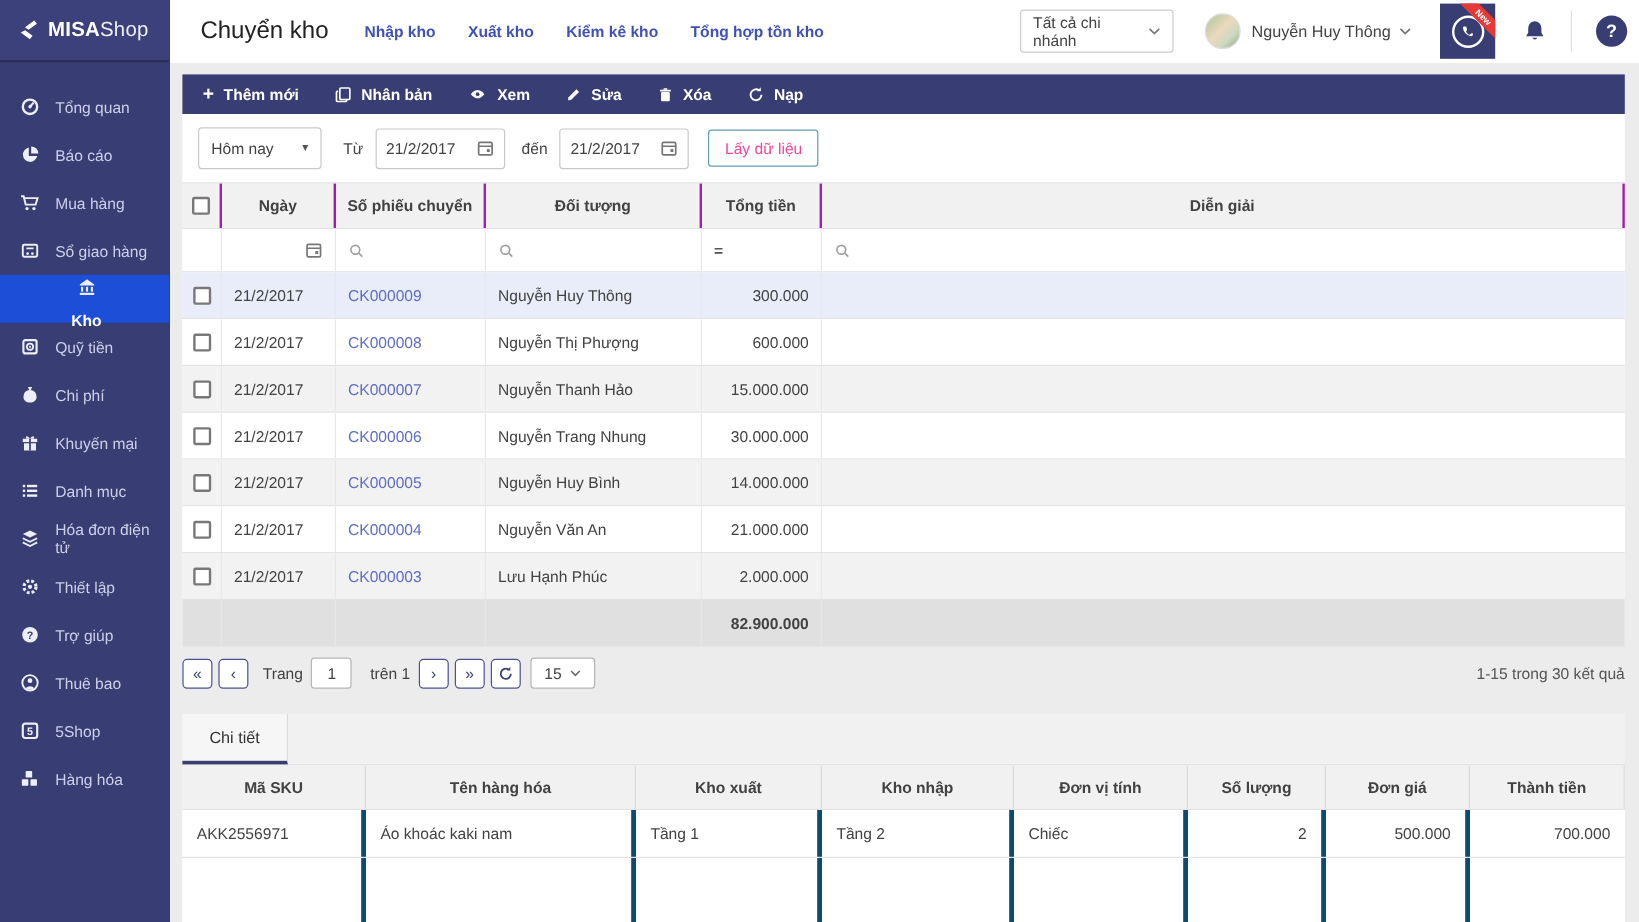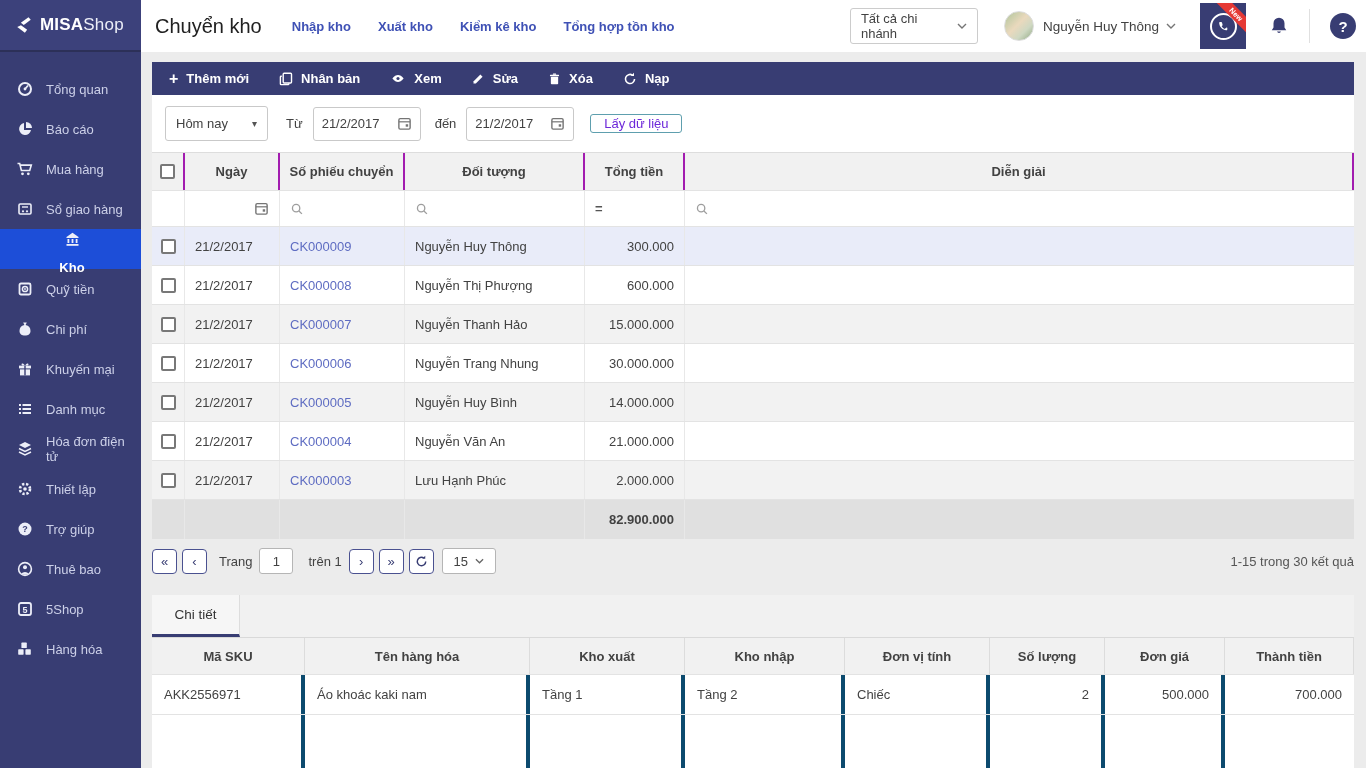--- a/index.html
+++ b/index.html
@@ -16,21 +16,21 @@
   .logo-text span { font-weight:300; color:#eceef8; }
   .side-nav { padding-top:17px; }
   .nav-item { height:40px; display:flex; align-items:center; padding:0 12px 0 15px; gap:12px;
               color:#ccd0e8; font-size:13px; cursor:pointer; }
   .nav-item .ic { width:19px; height:16px; color:#eceef8; flex:0 0 19px; display:flex; align-items:center; justify-content:center; }
   .nav-item.active { background:#1d4ed8; color:#fff; font-weight:bold;flex-direction:column; }
 
   
   .topbar { position:fixed; left:141px; top:0; right:0; height:52px; background:#fff;
             display:flex; align-items:center; z-index:4; }
-  .page-title { margin-left:14px; font-size:20px; color:#212121; }
+  .page-title { margin-left:26px; font-size:20px; color:#212121; }
   .top-links { display:flex; gap:27px; margin-left:30px; }
   .top-link { font-size:13px; color:#3f51b5; font-weight:bold; cursor:pointer; }
   .top-right { margin-left:auto; display:flex; align-items:center; padding-right:10px; }
   .branch-select { width:128px; height:36px; border:1px solid #ccc; border-radius:3px; background:#fff;
                    display:flex; align-items:center; justify-content:space-between; padding:0 10px;
                    font-size:13px; color:#424242; cursor:pointer; }
   .chev { color:#757575; }
   .avatar { width:30px; height:30px; border-radius:50%; margin-left:26px;
             background:linear-gradient(135deg,#aec59b 0%,#ead9bd 45%,#cfd8c2 70%,#8fa882 100%);
             border:1px solid #ddd; }
@@ -55,22 +55,22 @@
   .tb-btn .ic { color:#fff; }
 
   .filterbar { height:57px; background:#fff; display:flex; align-items:center; padding-left:13px; }
   .preset { width:103px; height:35px; border:1px solid #c9c9c9; border-radius:3px; display:flex;
             align-items:center; justify-content:space-between; padding:0 10px; font-size:13px; color:#424242;
             background:#fff; cursor:pointer; }
   .flabel { font-size:13px; color:#424242; margin:0 10px 0 18px; }
   .date-box { width:108px; height:34px; border:1px solid #c9c9c9; border-radius:3px; display:flex;
               align-items:center; padding:0 8px; gap:6px; background:#fff; cursor:text; }
   .date-box .val { flex:1; font-size:13px; color:#424242; }
-  .load-btn { margin-left:16px; width:92px; height:19px; border:1px solid #5e9fae; border-radius:3px;
-              background:#fff; color:#6d28d9; font-size:13px; display:flex; align-items:center;
+  .load-btn { margin-left:16px; width:92px; height:31px; border:1px solid #5e9fae; border-radius:3px;
+              background:#fff; color:#ec4899; font-size:13px; display:flex; align-items:center;
               justify-content:center; cursor:pointer; }
 
   
   .grid { background:#fff; border-top:1px solid #ddd; }
   .g-row { display:flex; height:39px; border-bottom:1px solid #e3e3e3; background:#fff; }
   .g-row.head { height:38px; background:#f1f1f1; font-weight:bold; font-size:13px; color:#333; }
   .g-row.frow { height:36px; }
   .g-row.alt { background:#f2f2f2; }
   .g-row.sel { background:#e9ecf9; }
   .g-row.sum { background:#e0e0e0; border-bottom:none; }

